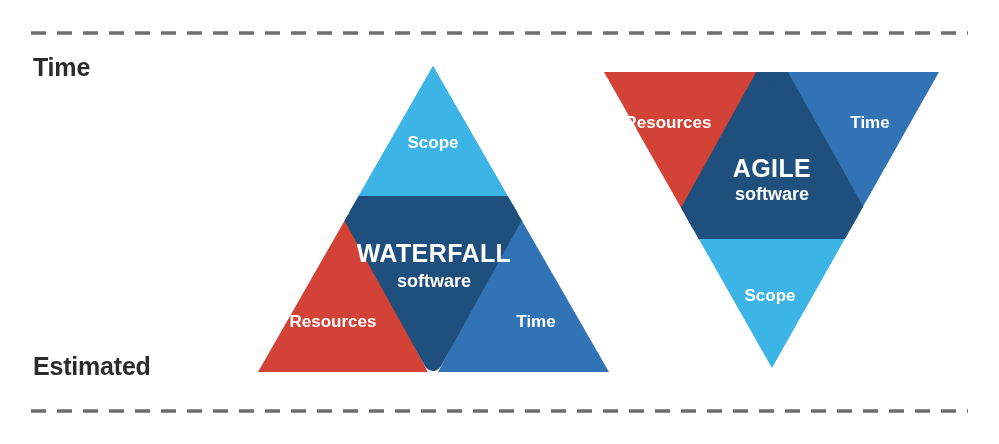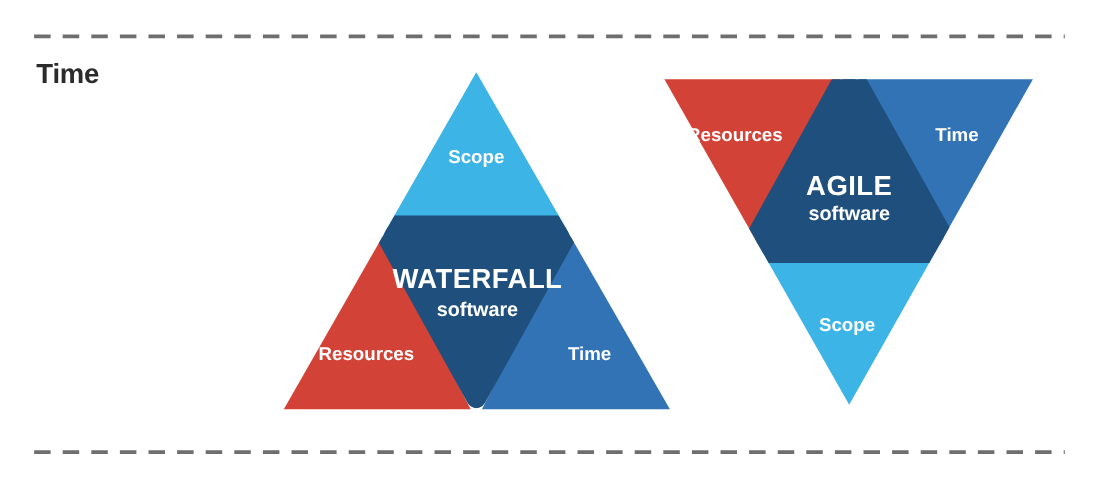--- a/index.html
+++ b/index.html
@@ -131,14 +131,15 @@
       <text class="seg-label" x="770" y="301" text-anchor="middle">Scope</text>
 
       <text class="title-main" x="772" y="177" text-anchor="middle">AGILE</text>
 
       <text class="title-sub" x="772" y="200" text-anchor="middle">software</text>
     </g>
   </svg>
 
   <div class="axis-label" id="label-fixed">Time</div>
 
+  <div class="axis-label" id="label-estimated">Estimated</div>
 
 </div>
 
 </body></html>

